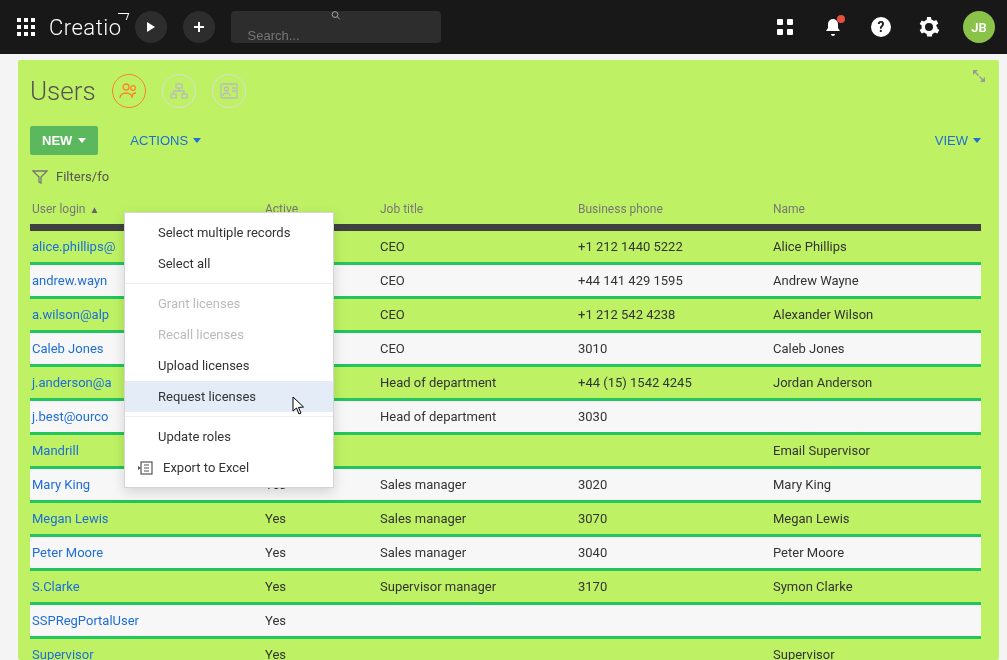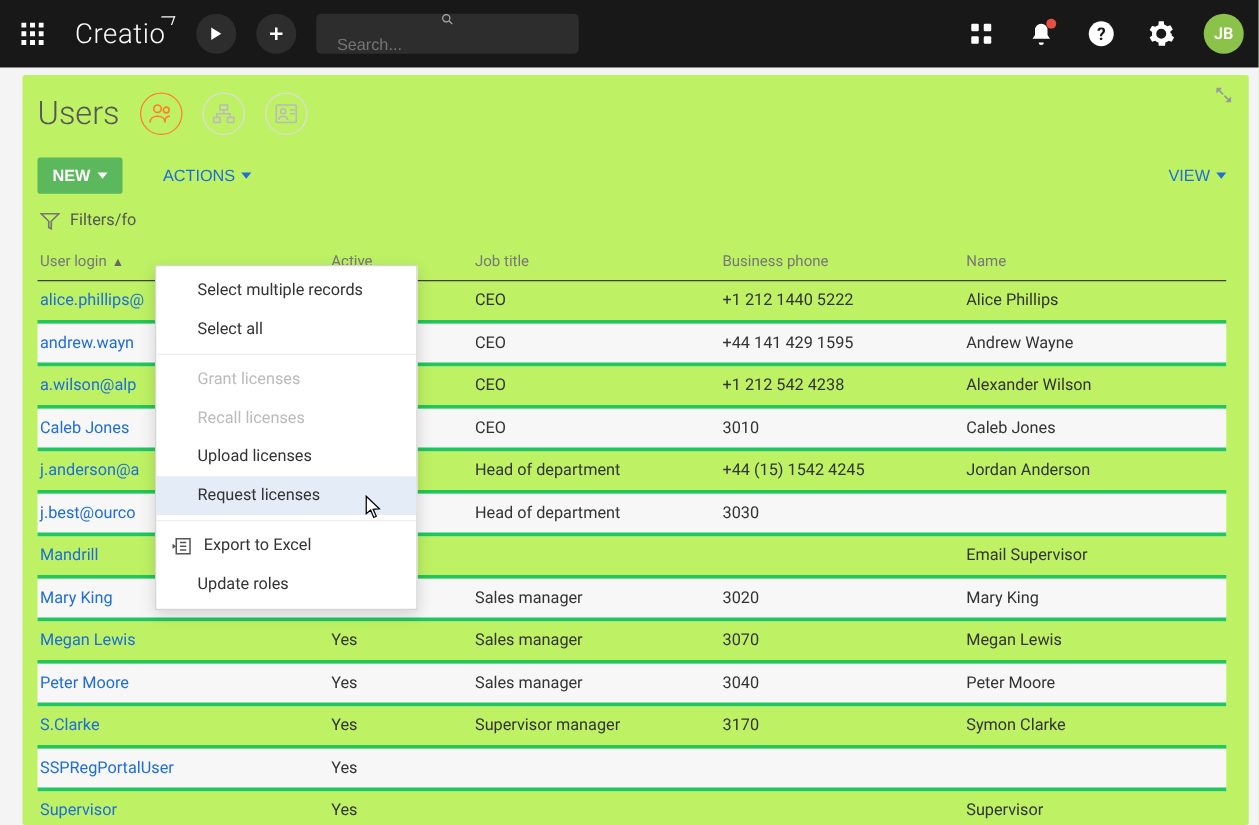--- a/index.html
+++ b/index.html
@@ -1,20 +1,20 @@
 <!DOCTYPE html>
 <html><head>
 <meta charset="utf-8">
 <style>
   * { box-sizing: border-box; margin: 0; padding: 0; }
   body { font-family: -apple-system, BlinkMacSystemFont, "Segoe UI", Roboto, Arial, sans-serif; font-size: 13px; color: #333; background: #f4f4f4; width: 1007px; height: 660px; overflow: hidden; position: relative; }
   
   .header { background: #181818; height: 54px; display: flex; align-items: center; padding: 0 12px; gap: 8px; }
   .apps-icon { width: 28px; height: 28px; display: flex; align-items: center; justify-content: center; cursor: pointer; }
-  .logo { color: #fff; font-size: 22px; font-weight: 300; margin: 0 12px; letter-spacing: 0.5px; position: relative; }
+  .logo { color: #fff; font-size: 22px; font-weight: 300; margin: 0 1px; letter-spacing: 0.5px; position: relative; }
   .logo::after { content: ""; position: absolute; top: -2px; right: -6px; width: 10px; height: 6px; border-top: 1.5px solid #fff; border-right: 1.5px solid #fff; transform: skewX(-20deg); }
   .circle-btn { width: 32px; height: 32px; border-radius: 50%; background: #2d2d2d; display: flex; align-items: center; justify-content: center; cursor: pointer; margin: 0 4px; }
   .search-box { background: #2d2d2d; border-radius: 4px; height: 32px; width: 210px; display: flex; align-items: center; padding: 0 10px; gap: 8px; margin-left: 4px; flex-direction: column; }
   .search-box input { background: transparent; border: none; color: #aaa; font-size: 13px; outline: none; flex: 1; }
   .header-spacer { flex: 1; }
   .header-icon { width: 32px; height: 32px; display: flex; align-items: center; justify-content: center; cursor: pointer; margin: 0 4px; color: #fff; position: relative; }
   .badge-dot { position: absolute; top: 4px; right: 4px; width: 8px; height: 8px; background: #e84e40; border-radius: 50%; }
   .user-circle { width: 32px; height: 32px; border-radius: 50%; background: #8bc34a; color: #fff; display: flex; align-items: center; justify-content: center; font-weight: 600; font-size: 13px; margin-left: 6px; }
   
   .page { background: #bef264; margin: 6px 8px 0 18px; border-radius: 2px; padding: 14px 18px 0 12px; position: relative; height: 600px; }
@@ -28,21 +28,21 @@
   .toolbar { display: flex; align-items: center; gap: 32px; margin-bottom: 14px; }
   .btn-new { background: #5cb85c; color: #fff; border: none; padding: 7px 12px; font-size: 13px; font-weight: 600; cursor: pointer; border-radius: 2px; display: flex; align-items: center; gap: 6px; }
   .btn-actions { color: #1e6dd8; font-size: 13px; font-weight: 500; cursor: pointer; display: flex; align-items: center; gap: 5px; background: none; border: none; }
   .btn-view { color: #1e6dd8; font-size: 13px; font-weight: 500; cursor: pointer; display: flex; align-items: center; gap: 5px; margin-left: auto; background: none; border: none; }
   .caret-down { width: 0; height: 0; border-left: 4px solid transparent; border-right: 4px solid transparent; border-top: 5px solid currentColor; }
   .caret-down.white { border-top-color: #fff; }
   
   .filters-row { display: flex; align-items: center; gap: 8px; color: #555; font-size: 13px; margin-bottom: 10px; padding-left: 2px; }
   
   .grid { width: 100%; }
-  .grid-header { display: flex; border-bottom: 1px solid #404040; padding: 8px 0; color: #777; font-size: 12px; }
+  .grid-header { display: flex; border-bottom: 7px solid #404040; padding: 8px 0; color: #777; font-size: 12px; }
   .grid-row { display: flex; border-bottom: 3px solid #22c55e; padding: 8px 0; font-size: 13px; }
   .grid-row:nth-child(even) { background: #f7f7f7; }
   .col-login { width: 235px; padding-left: 2px; }
   .col-active { width: 115px; }
   .col-job { width: 198px; }
   .col-phone { width: 195px; }
   .col-name { flex: 1; }
   .col-login a { color: #1e6dd8; text-decoration: none; }
   .sort-icon { display: inline-block; margin-left: 4px; font-size: 10px; color: #666; }
   
@@ -295,31 +295,31 @@
 
   <div class="dropdown">
     <div class="dropdown-item">Select multiple records</div>
     <div class="dropdown-item">Select all</div>
     <div class="dropdown-sep"></div>
     <div class="dropdown-item disabled">Grant licenses</div>
     <div class="dropdown-item disabled">Recall licenses</div>
     <div class="dropdown-item">Upload licenses</div>
     <div class="dropdown-item hovered">Request licenses</div>
     <div class="dropdown-sep"></div>
+    <div class="dropdown-item">Update roles</div>
     <div class="dropdown-item with-icon">
       <svg width="16" height="14" viewBox="0 0 16 14">
           <g fill="none" stroke="#555" stroke-width="1.2">
             <rect x="4" y="1" width="11" height="12"></rect>
             <path d="M7 4h5M7 7h5M7 10h5"></path>
           </g>
           <path d="M1 5l3 2-3 2z" fill="#555"></path>
         </svg>
       <span>Export to Excel</span>
     </div>
-    <div class="dropdown-item">Update roles</div>
   </div>
 
   <div class="cursor-ptr">
     <svg width="16" height="20" viewBox="0 0 16 20">
         <path d="M1 1l0 14 3.5-3 2.5 6 2-1-2.5-5.5 5-0.5z" fill="#fff" stroke="#000" stroke-width="1"></path>
       </svg>
   </div>
 </div>
 
 </body></html>

